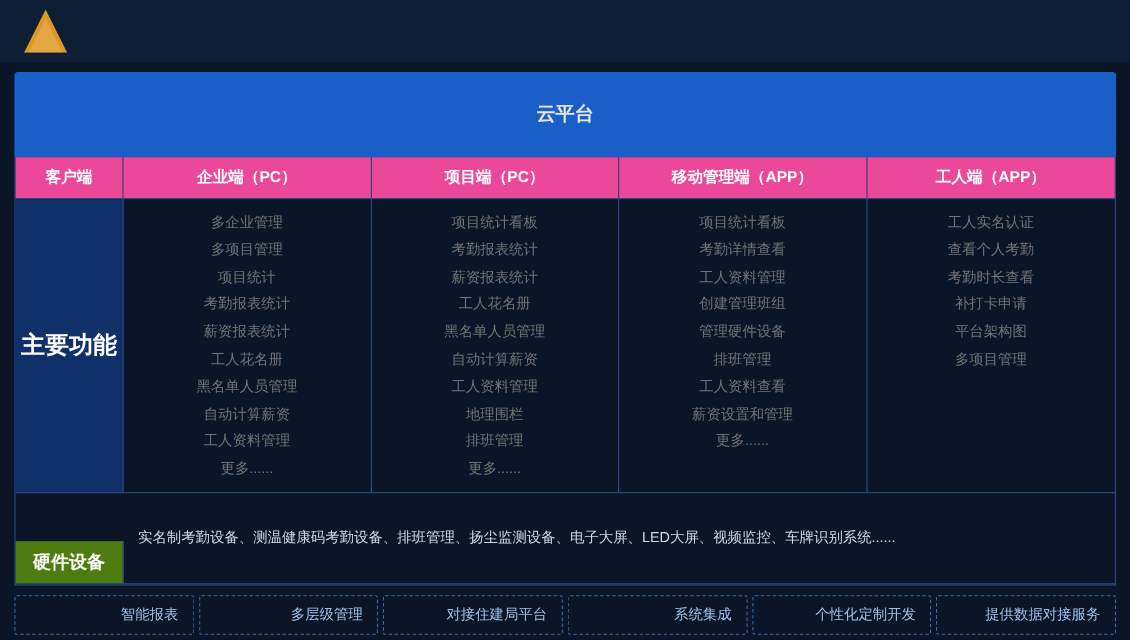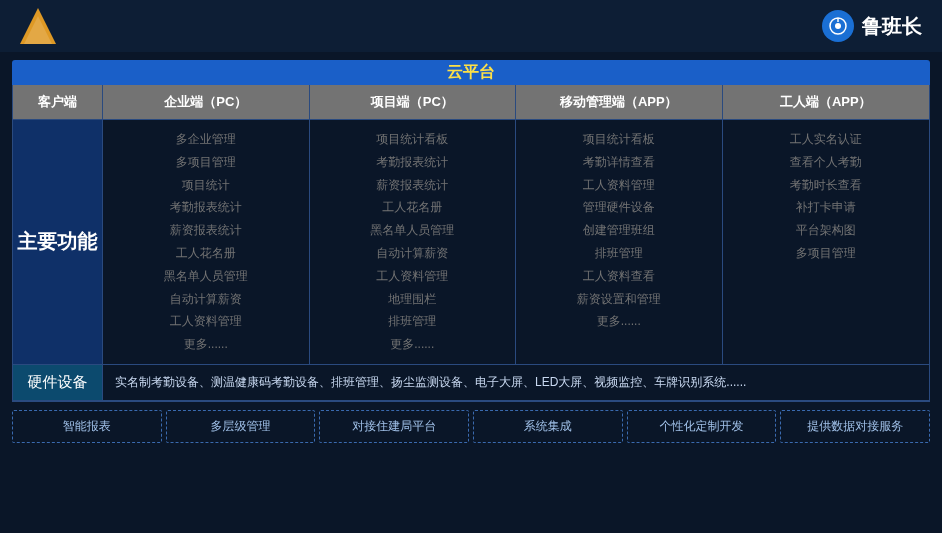--- a/index.html
+++ b/index.html
@@ -62,41 +62,41 @@
       color: #fff;
     }
 
     .main-content {
       padding: 8px 12px;
     }
 
     .cloud-platform-bar {
       background: #1a5fc8;
       text-align: center;
-      padding: 2px 0;
+      padding: 25px 0;
       font-size: 16px;
       font-weight: bold;
-      color: #fde047;
+      color: #e5e5e5;
       border-radius: 3px 3px 0 0;
       margin-bottom: 0;
     }
 
     .table-container {
       border: 1px solid #2a4a7f;
       border-top: none;
     }
 
     .table-header-row {
       display: grid;
       grid-template-columns: 90px 1fr 1fr 1fr 1fr;
       border-bottom: 1px solid #2a4a7f;
     }
 
     .table-header-cell {
-      background: #737373;
+      background: #ec4899;
       text-align: center;
       padding: 8px 4px;
       font-size: 13px;
       font-weight: bold;
       color: #fff;
       border-right: 1px solid #2a4a7f;
     }
 
     .table-header-cell:last-child {
       border-right: none;
@@ -134,78 +134,68 @@
       border-right: none;
     }
 
     .hardware-row {
       display: grid;
       grid-template-columns: 90px 1fr;
       border-bottom: 1px solid #2a4a7f;
     }
 
     .hardware-label {
-      background: #0c4a6e;
+      background: #4d7c0f;
       display: flex;
       align-items: center;
       justify-content: center;
       font-size: 15px;
-      font-weight: normal;
+      font-weight: bold;
       color: #fff;
       border-right: 1px solid #2a4a7f;
       padding: 8px 4px;
       text-align: center;
+      margin-top: 40px;
     }
 
     .hardware-content {
       padding: 8px 12px;
       font-size: 12px;
       color: #c8d8f0;
       display: flex;
       align-items: center;
     }
 
     .bottom-row {
       display: grid;
       grid-template-columns: repeat(6, 1fr);
       gap: 4px;
       margin-top: 8px;
     }
 
     .bottom-item {
       border: 1px dashed #3a6aaf;
-      text-align: center;
-      padding: 7px 0;
+      text-align: right;
+      padding: 7px 12px;
       font-size: 12px;
       color: #a0c0e8;
       background: transparent;
       border-radius: 2px;
     }
   </style>
 </head>
 <body>
 
 <div class="header">
   <div class="header-left">
 
     <svg class="logo-icon" viewBox="0 0 36 36" fill="none" xmlns="http://www.w3.org/2000/svg">
       <polygon points="0,36 18,0 36,36" fill="#f5a623" opacity="0.9"></polygon>
       <polygon points="4,36 18,8 32,36" fill="#fff" opacity="0.15"></polygon>
     </svg>
-  </div>
-  <div class="header-right">
-
-    <div class="brand-logo-circle">
-      <svg width="20" height="20" viewBox="0 0 20 20">
-        <circle cx="10" cy="10" r="8" fill="none" stroke="#fff" stroke-width="1.5"></circle>
-        <circle cx="10" cy="10" r="3" fill="#fff"></circle>
-        <line x1="10" y1="2" x2="10" y2="6" stroke="#fff" stroke-width="1.5"></line>
-      </svg>
-    </div>
-    <span class="brand-name">鲁班长</span>
   </div>
 </div>
 
 <div class="main-content">
 
   <div class="cloud-platform-bar">云平台</div>
 
   <div class="table-container">
 
     <div class="table-header-row">
@@ -239,22 +229,22 @@
         <div>自动计算薪资</div>
         <div>工人资料管理</div>
         <div>地理围栏</div>
         <div>排班管理</div>
         <div>更多......</div>
       </div>
       <div class="table-content-cell">
         <div>项目统计看板</div>
         <div>考勤详情查看</div>
         <div>工人资料管理</div>
+        <div>创建管理班组</div>
         <div>管理硬件设备</div>
-        <div>创建管理班组</div>
         <div>排班管理</div>
         <div>工人资料查看</div>
         <div>薪资设置和管理</div>
         <div>更多......</div>
       </div>
       <div class="table-content-cell">
         <div>工人实名认证</div>
         <div>查看个人考勤</div>
         <div>考勤时长查看</div>
         <div>补打卡申请</div>

